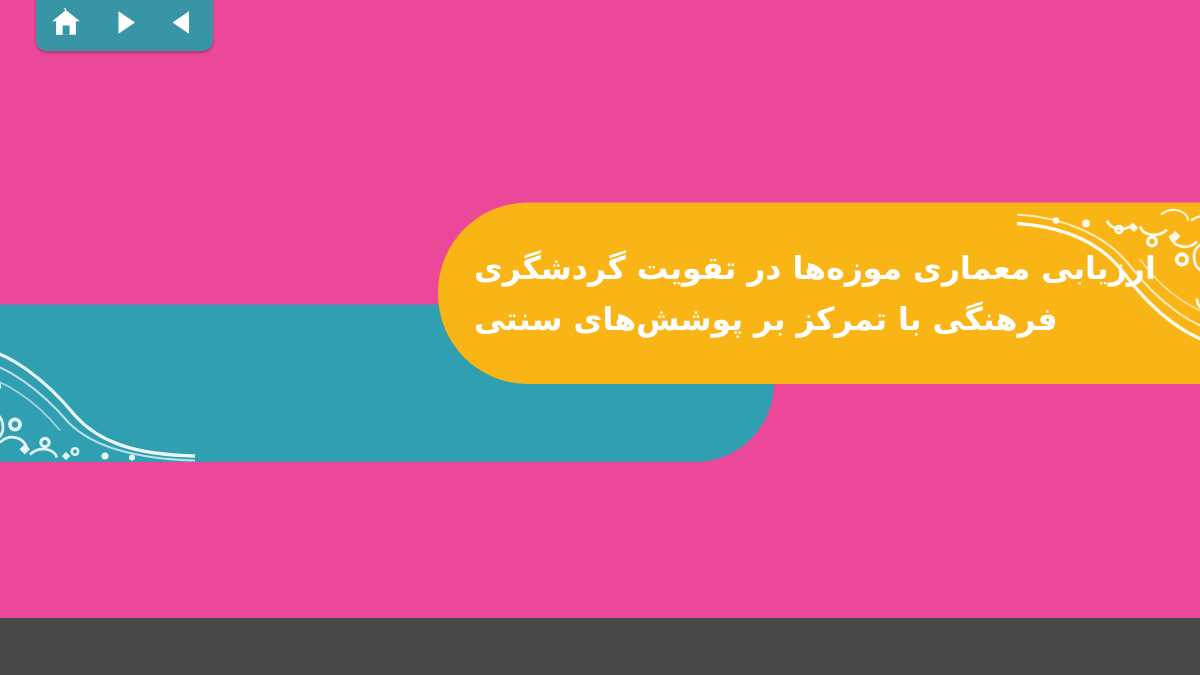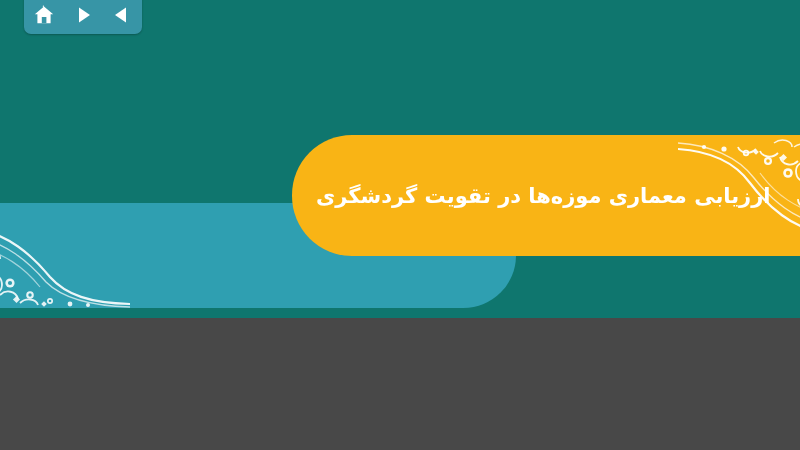--- a/index.html
+++ b/index.html
@@ -12,22 +12,22 @@
     overflow: hidden;
     background: #484848;
     font-family: "DejaVu Sans", "Liberation Sans", sans-serif;
     position: relative;
   }
 
   .stage {
     position: absolute;
     inset: 0;
     width: 800px;
-    height: 318px;
-    background: #0f766e;
+    height: 412px;
+    background: #ec4899;
     overflow: hidden;
   }
 
   
   .navbar {
     position: absolute;
     left: 24px;
     top: -14px;
     width: 118px;
     height: 48px;
@@ -228,15 +228,16 @@
       </g>
       <g fill="none" stroke="#ffffff" stroke-width="1.5" opacity="0.85">
         <path d="M116 12 C 124 6, 134 10, 134 18"></path>
         <path d="M96 8 C 104 2, 114 6, 114 12"></path>
       </g>
     </svg>
   </div>
 
   <div class="title-block">
     <div class="title-line line1">ارزیابی معماری موزه‌ها در تقویت گردشگری</div>
+    <div class="title-line line2">فرهنگی با تمرکز بر پوشش‌های سنتی</div>
   </div>
 
 </div>
 
 </body></html>

